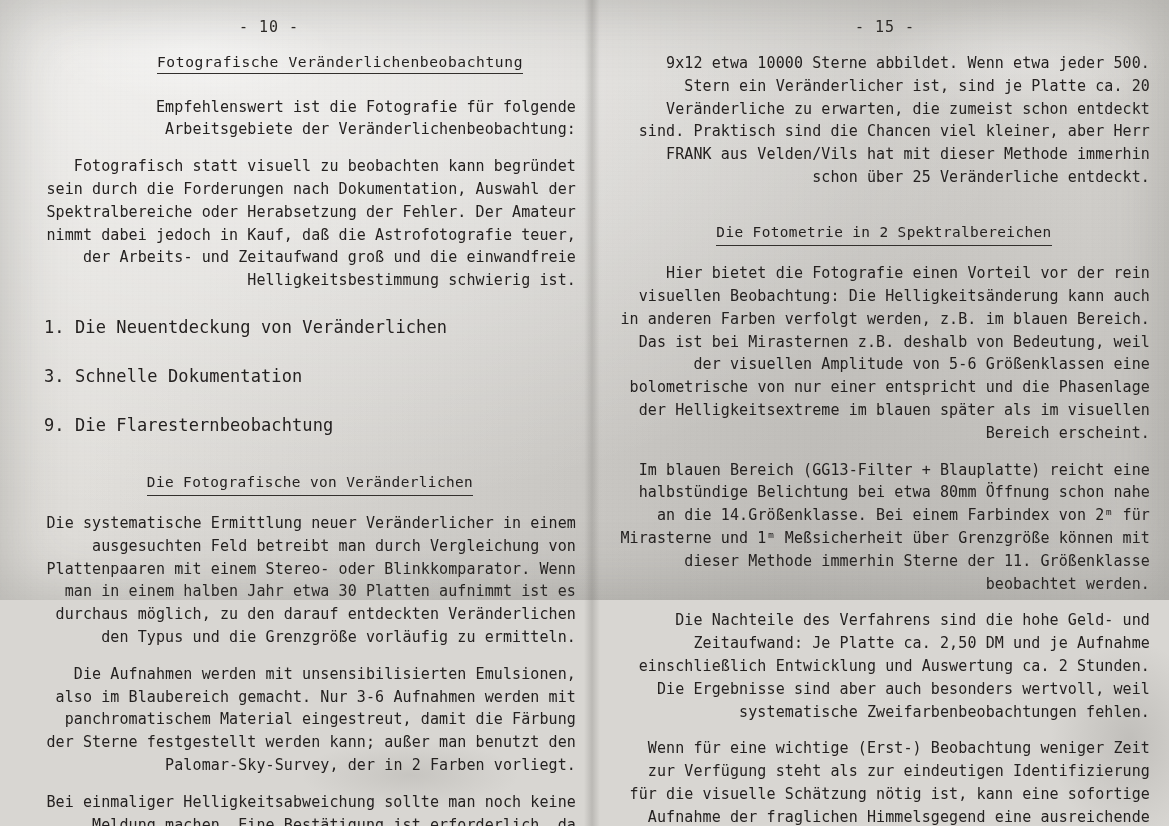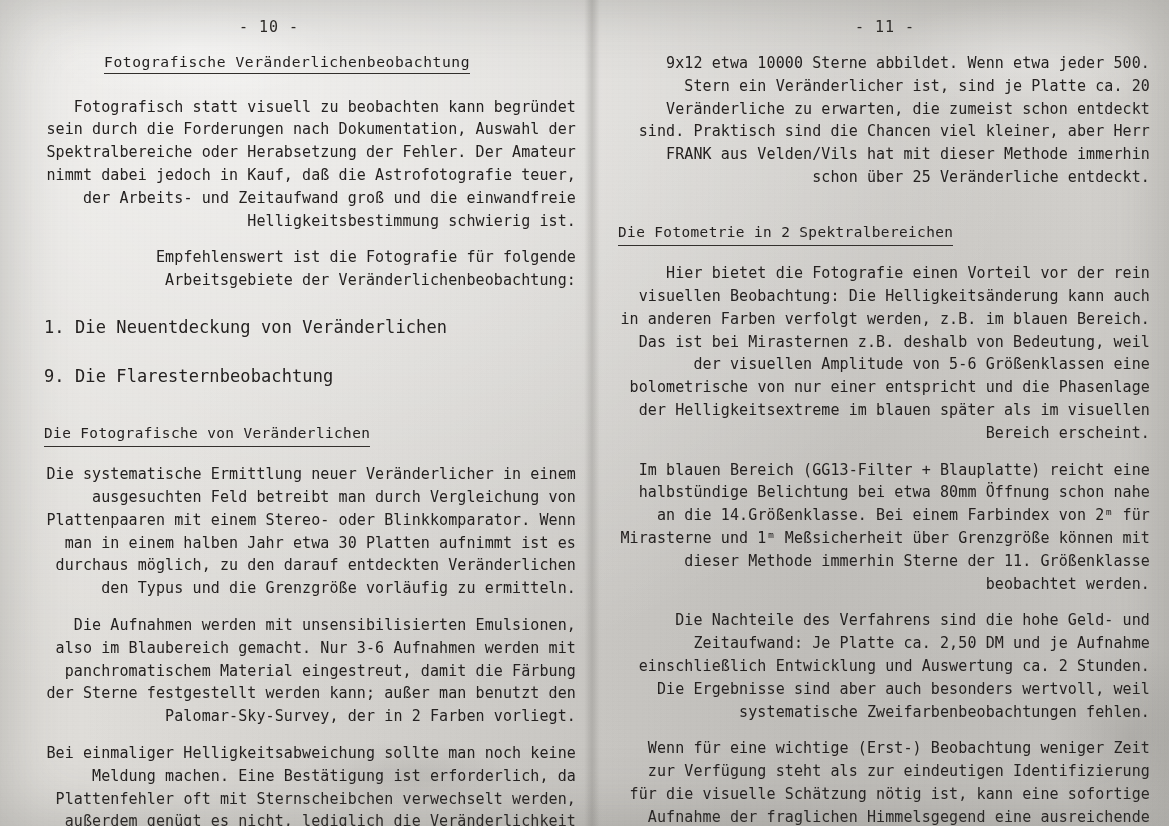--- a/index.html
+++ b/index.html
@@ -9,21 +9,21 @@
   body {
     width: 1169px;
     height: 826px;
     background: #d8d6d2;
     font-family: "DejaVu Sans Mono", monospace;
     overflow: hidden;
   }
   .page {
     position: relative;
     width: 1169px;
-    height: 826px;
+    height: 600px;
     background:
       radial-gradient(ellipse at 20% 10%, rgba(255,255,255,0.55), rgba(255,255,255,0) 60%),
       radial-gradient(ellipse at 85% 85%, rgba(140,138,134,0.30), rgba(255,255,255,0) 65%),
       linear-gradient(100deg, #e3e1dd 0%, #d9d7d3 40%, #cfcdc9 70%, #dcdad6 100%);
   }
   .noise {
     position: absolute;
     inset: 0;
     pointer-events: none;
     opacity: 0.22;
@@ -99,21 +99,21 @@
     padding: 0;
     list-style: none;
   }
   ol.list li {
     font-size: 17px;
     line-height: 1.52;
     letter-spacing: 0.1px;
     margin-top: 23px;
   }
   .title-indent { margin-left: 60px; }
-  .heading-wrap { margin-bottom: 4px; }
+  .heading-wrap { margin-bottom: 4px; text-align: center; }
 
   
   .blotch {
     position: absolute;
     border-radius: 50%;
     pointer-events: none;
   }
   .b1 { left: 300px; top: 740px; width: 220px; height: 70px; background: radial-gradient(ellipse, rgba(120,118,112,0.18), rgba(0,0,0,0) 70%); }
   .b2 { left: 880px; top: 0px; width: 280px; height: 120px; background: radial-gradient(ellipse, rgba(255,255,255,0.35), rgba(0,0,0,0) 70%); }
   .b3 { left: 40px; top: 0px; width: 300px; height: 100px; background: radial-gradient(ellipse, rgba(255,255,255,0.4), rgba(0,0,0,0) 70%); }
@@ -133,38 +133,39 @@
   <div class="blotch b3"></div>
   <div class="blotch b4"></div>
   <div class="gutter"></div>
 
   <div class="col col-left">
     <div class="folio">- 10 -</div>
     <div class="body">
       <div class="title-indent heading-wrap">
         <h2 class="heading">Fotografische Veränderlichenbeobachtung</h2>
       </div>
+      <p class="para">Empfehlenswert ist die Fotografie für folgende Arbeitsgebiete der Veränderlichenbeobachtung:</p>
       <p class="para">Fotografisch statt visuell zu beobachten kann begründet sein durch die Forderungen nach Dokumentation, Auswahl der Spektralbereiche oder Herabsetzung der Fehler. Der Amateur nimmt dabei jedoch in Kauf, daß die Astrofotografie teuer, der Arbeits- und Zeitaufwand groß und die einwandfreie Helligkeitsbestimmung schwierig ist.</p>
-      <p class="para">Empfehlenswert ist die Fotografie für folgende Arbeitsgebiete der Veränderlichenbeobachtung:</p>
       <ol class="list">
         <li>1. Die Neuentdeckung von Veränderlichen</li>
+        <li>3. Schnelle Dokumentation</li>
         <li>9. Die Flaresternbeobachtung</li>
       </ol>
       <div class="heading-wrap">
         <h3 class="subheading">Die Fotografische von Veränderlichen</h3>
       </div>
       <p class="para">Die systematische Ermittlung neuer Veränderlicher in einem ausgesuchten Feld betreibt man durch Vergleichung von Plattenpaaren mit einem Stereo- oder Blinkkomparator. Wenn man in einem halben Jahr etwa 30 Platten aufnimmt ist es durchaus möglich, zu den darauf entdeckten Veränderlichen den Typus und die Grenzgröße vorläufig zu ermitteln.</p>
       <p class="para">Die Aufnahmen werden mit unsensibilisierten Emulsionen, also im Blaubereich gemacht. Nur 3-6 Aufnahmen werden mit panchromatischem Material eingestreut, damit die Färbung der Sterne festgestellt werden kann; außer man benutzt den Palomar-Sky-Survey, der in 2 Farben vorliegt.</p>
       <p class="para">Bei einmaliger Helligkeitsabweichung sollte man noch keine Meldung machen. Eine Bestätigung ist erforderlich, da Plattenfehler oft mit Sternscheibchen verwechselt werden, außerdem genügt es nicht, lediglich die Veränderlichkeit anzuzeigen: Grenzgrößen und Typus sollten vorher ermittelt und mit der Veränderlichkeit gemeldet werden.</p>
 
     </div>
   </div>
 
   <div class="col col-right">
-    <div class="folio">- 11 -</div>
+    <div class="folio">- 15 -</div>
     <div class="body">
       <p class="para">9x12 etwa 10000 Sterne abbildet. Wenn etwa jeder 500. Stern ein Veränderlicher ist, sind je Platte ca. 20 Veränderliche zu erwarten, die zumeist schon entdeckt sind. Praktisch sind die Chancen viel kleiner, aber Herr FRANK aus Velden/Vils hat mit dieser Methode immerhin schon über 25 Veränderliche entdeckt.</p>
       <div class="heading-wrap">
         <h3 class="subheading">Die Fotometrie in 2 Spektralbereichen</h3>
       </div>
       <p class="para">Hier bietet die Fotografie einen Vorteil vor der rein visuellen Beobachtung: Die Helligkeitsänderung kann auch in anderen Farben verfolgt werden, z.B. im blauen Bereich. Das ist bei Mirasternen z.B. deshalb von Bedeutung, weil der visuellen Amplitude von 5-6 Größenklassen eine bolometrische von nur einer entspricht und die Phasenlage der Helligkeitsextreme im blauen später als im visuellen Bereich erscheint.</p>
       <p class="para">Im blauen Bereich (GG13-Filter + Blauplatte) reicht eine halbstündige Belichtung bei etwa 80mm Öffnung schon nahe an die 14.Größenklasse. Bei einem Farbindex von 2ᵐ für Mirasterne und 1ᵐ Meßsicherheit über Grenzgröße können mit dieser Methode immerhin Sterne der 11. Größenklasse beobachtet werden.</p>
       <p class="para">Die Nachteile des Verfahrens sind die hohe Geld- und Zeitaufwand: Je Platte ca. 2,50 DM und je Aufnahme einschließlich Entwicklung und Auswertung ca. 2 Stunden. Die Ergebnisse sind aber auch besonders wertvoll, weil systematische Zweifarbenbeobachtungen fehlen.</p>
       <p class="para">Wenn für eine wichtige (Erst-) Beobachtung weniger Zeit zur Verfügung steht als zur eindeutigen Identifizierung für die visuelle Schätzung nötig ist, kann eine sofortige Aufnahme der fraglichen Himmelsgegend eine ausreichende Dokumentation darstellen: Wenn z.B. noch keine Umgebungskarte vorliegt oder sonstige Vorbereitungen zu lange dauern würden, aber auch für späteren Nachweis, können solche Aufnahmen wichtige foto metrische Werte liefern.</p>
 

